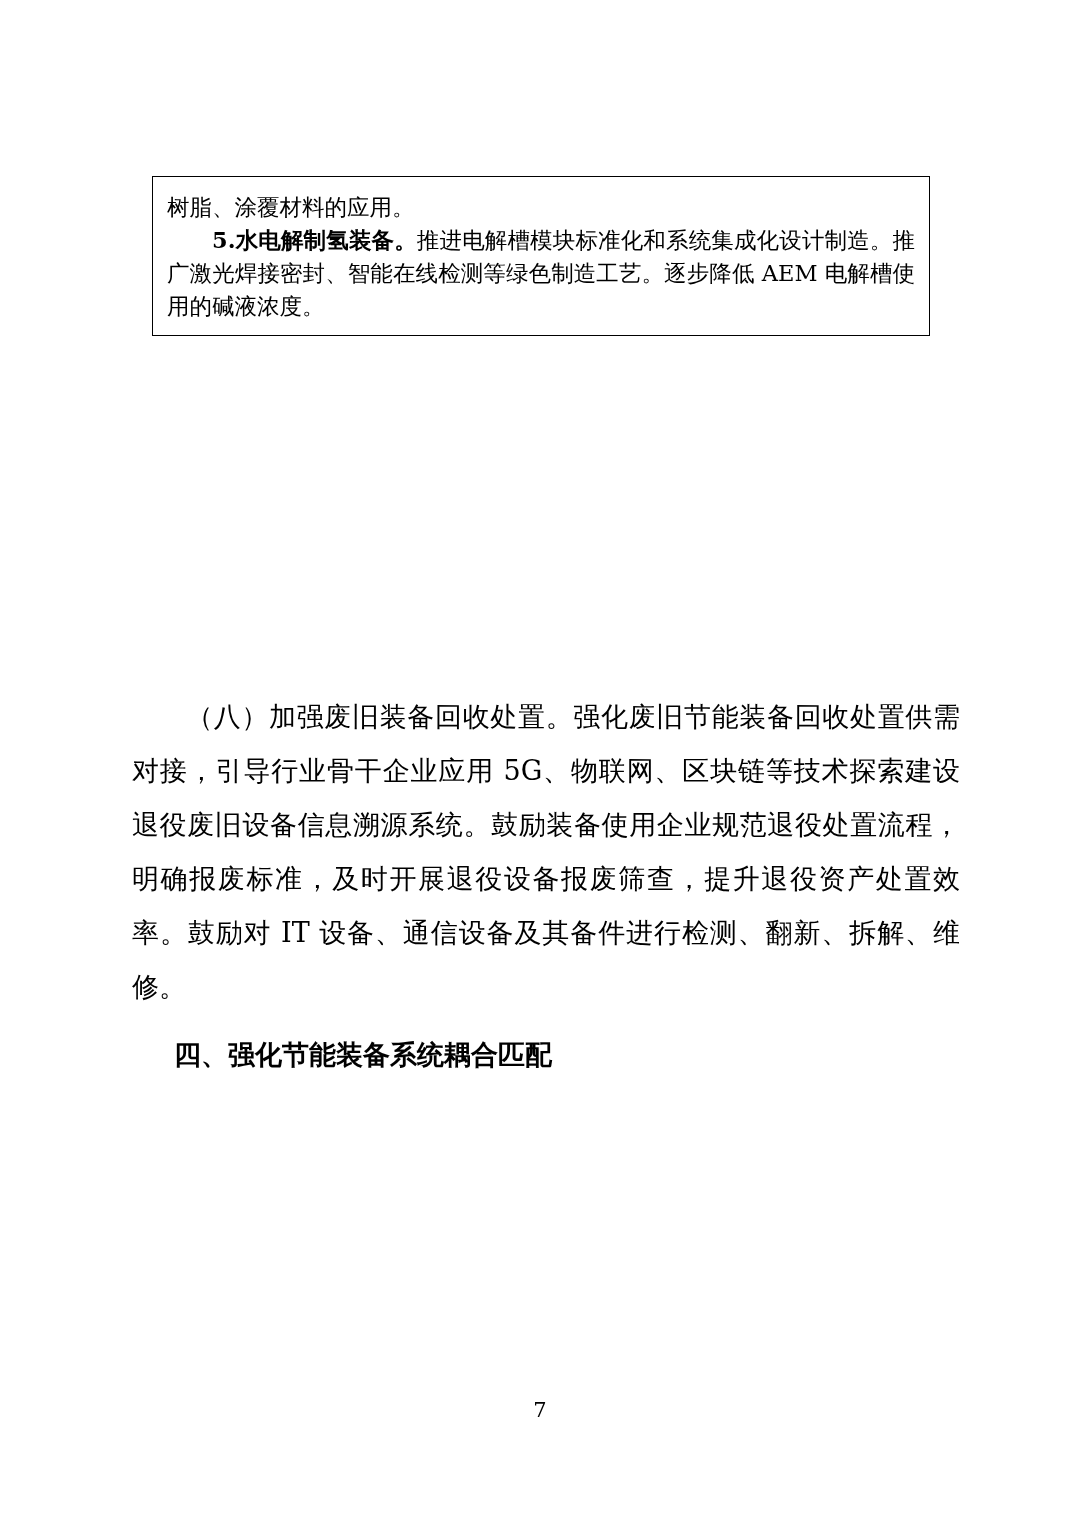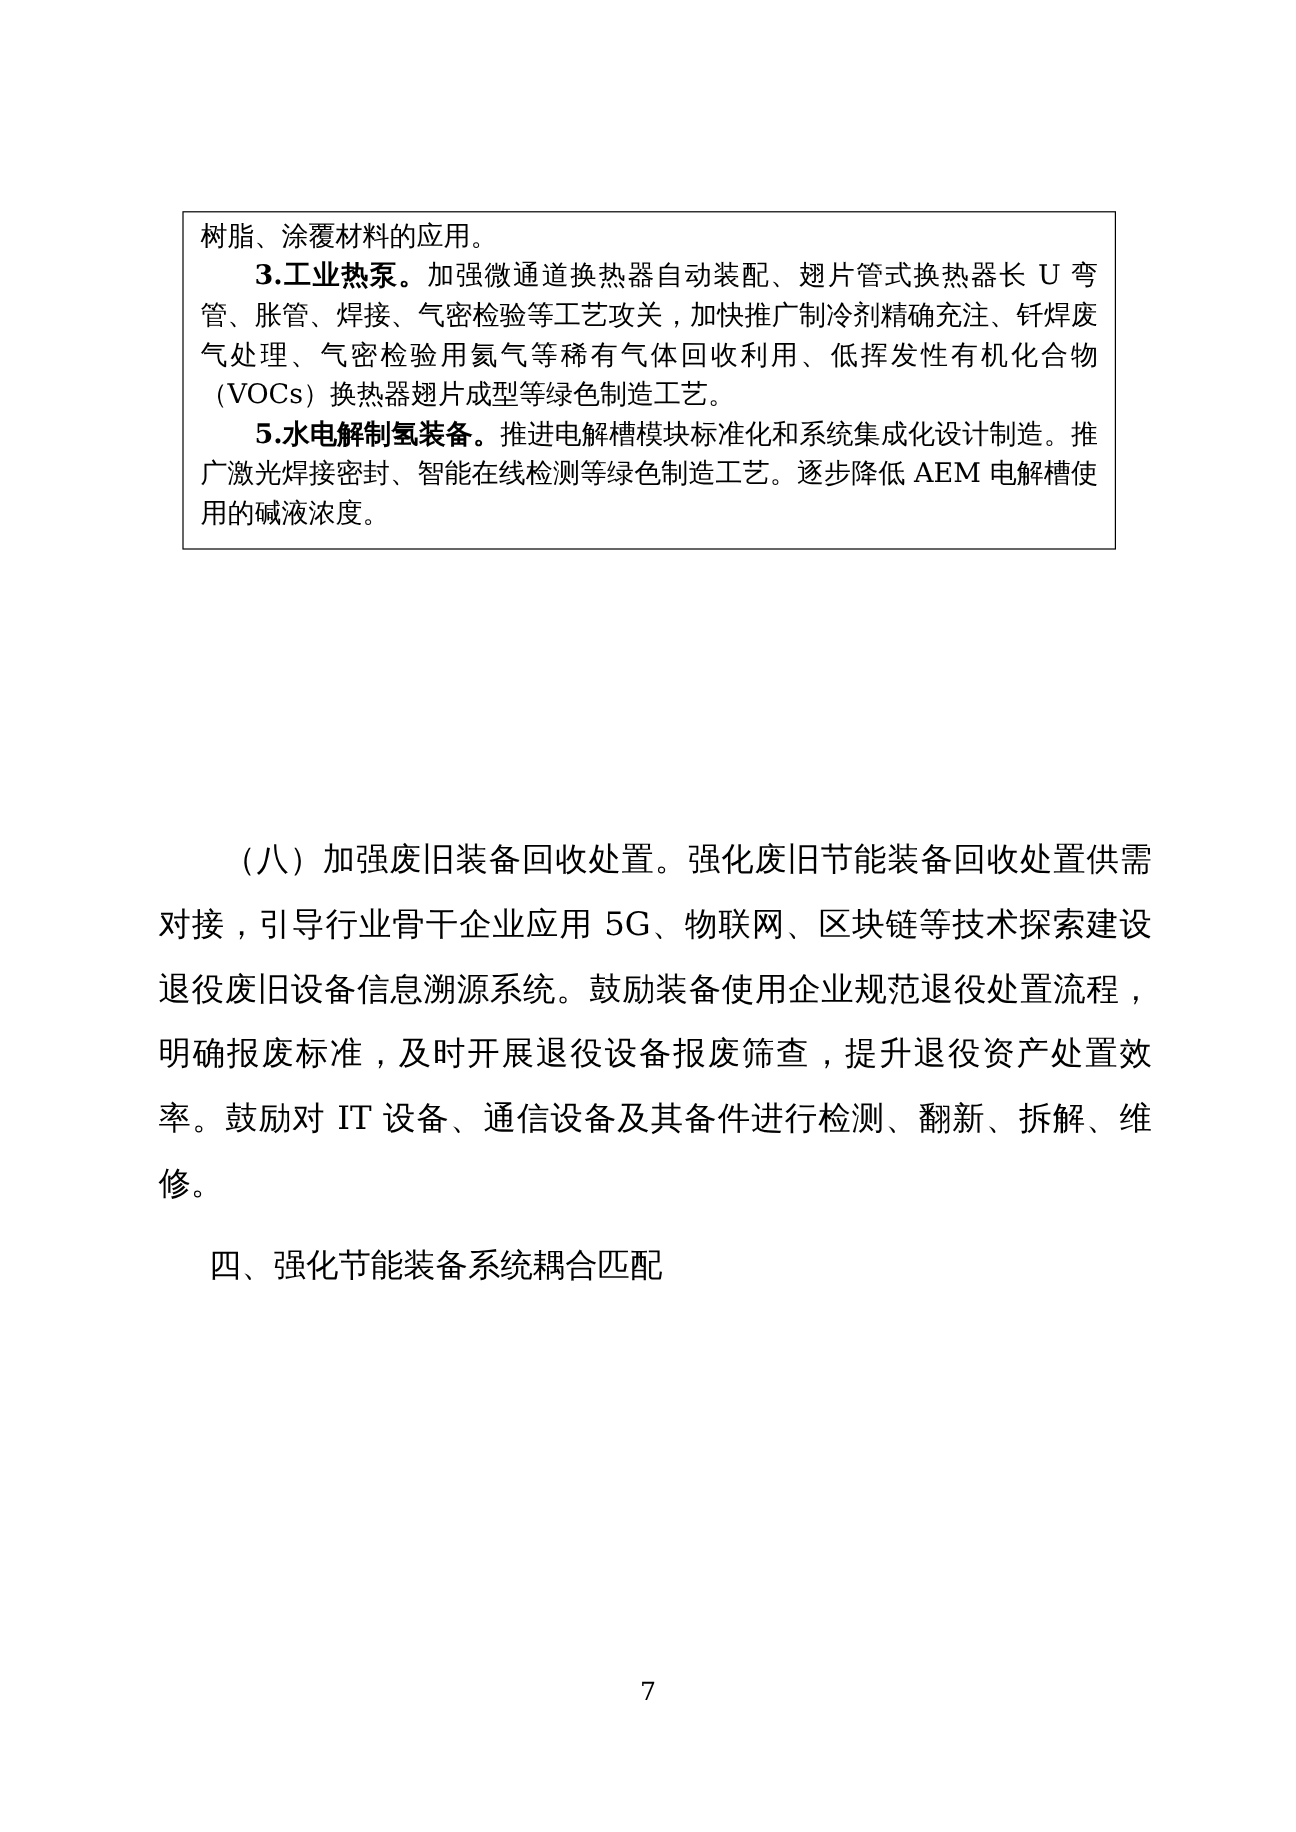--- a/index.html
+++ b/index.html
@@ -23,21 +23,21 @@
     padding: 0;
   }
   
   .box {
     position: absolute;
     left: 152px;
     top: 176px;
     width: 778px;
     box-sizing: border-box;
     border: 1.5px solid #000;
-    padding: 4px 14px 12px 14px;
+    padding: 14px 14px 12px 14px;
   }
   .box p {
     margin: 0;
     font-size: 22.5px;
     line-height: 33px;
     text-align: justify;
     text-justify: inter-ideograph;
     letter-spacing: 0px;
   }
   .box p.indent {
@@ -57,21 +57,21 @@
     margin: 0 0 2px 12px;
     font-size: 27px;
     line-height: 54px;
     text-align: justify;
     text-justify: inter-ideograph;
     text-indent: 2em;
   }
   .section-head {
     margin: 14px 0 6px 0 !important;
     font-family: "DejaVu Sans", "Liberation Sans", sans-serif;
-    font-weight: normal;
+    font-weight: bold;
     font-size: 27px;
     line-height: 54px;
     text-indent: 2em;
   }
   .pagenum {
     position: absolute;
     top: 1398px;
     left: 0;
     width: 1080px;
     text-align: center;
@@ -80,21 +80,20 @@
   }
 </style>
 </head>
 <body>
 
 <div class="page">
 
   <div class="box">
     <p>树脂、涂覆材料的应用。</p>
 
-    <p class="indent"><span class="bold">3.</span><span class="bold">工业热泵。</span><span>加强微通道换热器自动装配、翅片管式换热器长 U 弯管、胀管、焊接、气密检验等工艺攻关，加快推广制冷剂精确充注、钎焊废气处理、气密检验用氦气等稀有气体回收利用、低挥发性有机化合物（VOCs）换热器翅片成型等绿色制造工艺。</span></p>
 
 
     <p class="indent"><span class="bold">5.</span><span class="bold">水电解制氢装备。</span><span>推进电解槽模块标准化和系统集成化设计制造。推广激光焊接密封、智能在线检测等绿色制造工艺。逐步降低 AEM 电解槽使用的碱液浓度。</span></p>
 
   </div>
 
   <div class="body-block">
     <p>（八）加强废旧装备回收处置。强化废旧节能装备回收处置供需对接，引导行业骨干企业应用 5G、物联网、区块链等技术探索建设退役废旧设备信息溯源系统。鼓励装备使用企业规范退役处置流程，明确报废标准，及时开展退役设备报废筛查，提升退役资产处置效率。鼓励对 IT 设备、通信设备及其备件进行检测、翻新、拆解、维修。</p>
     <p class="section-head">四、强化节能装备系统耦合匹配</p>
   </div>

